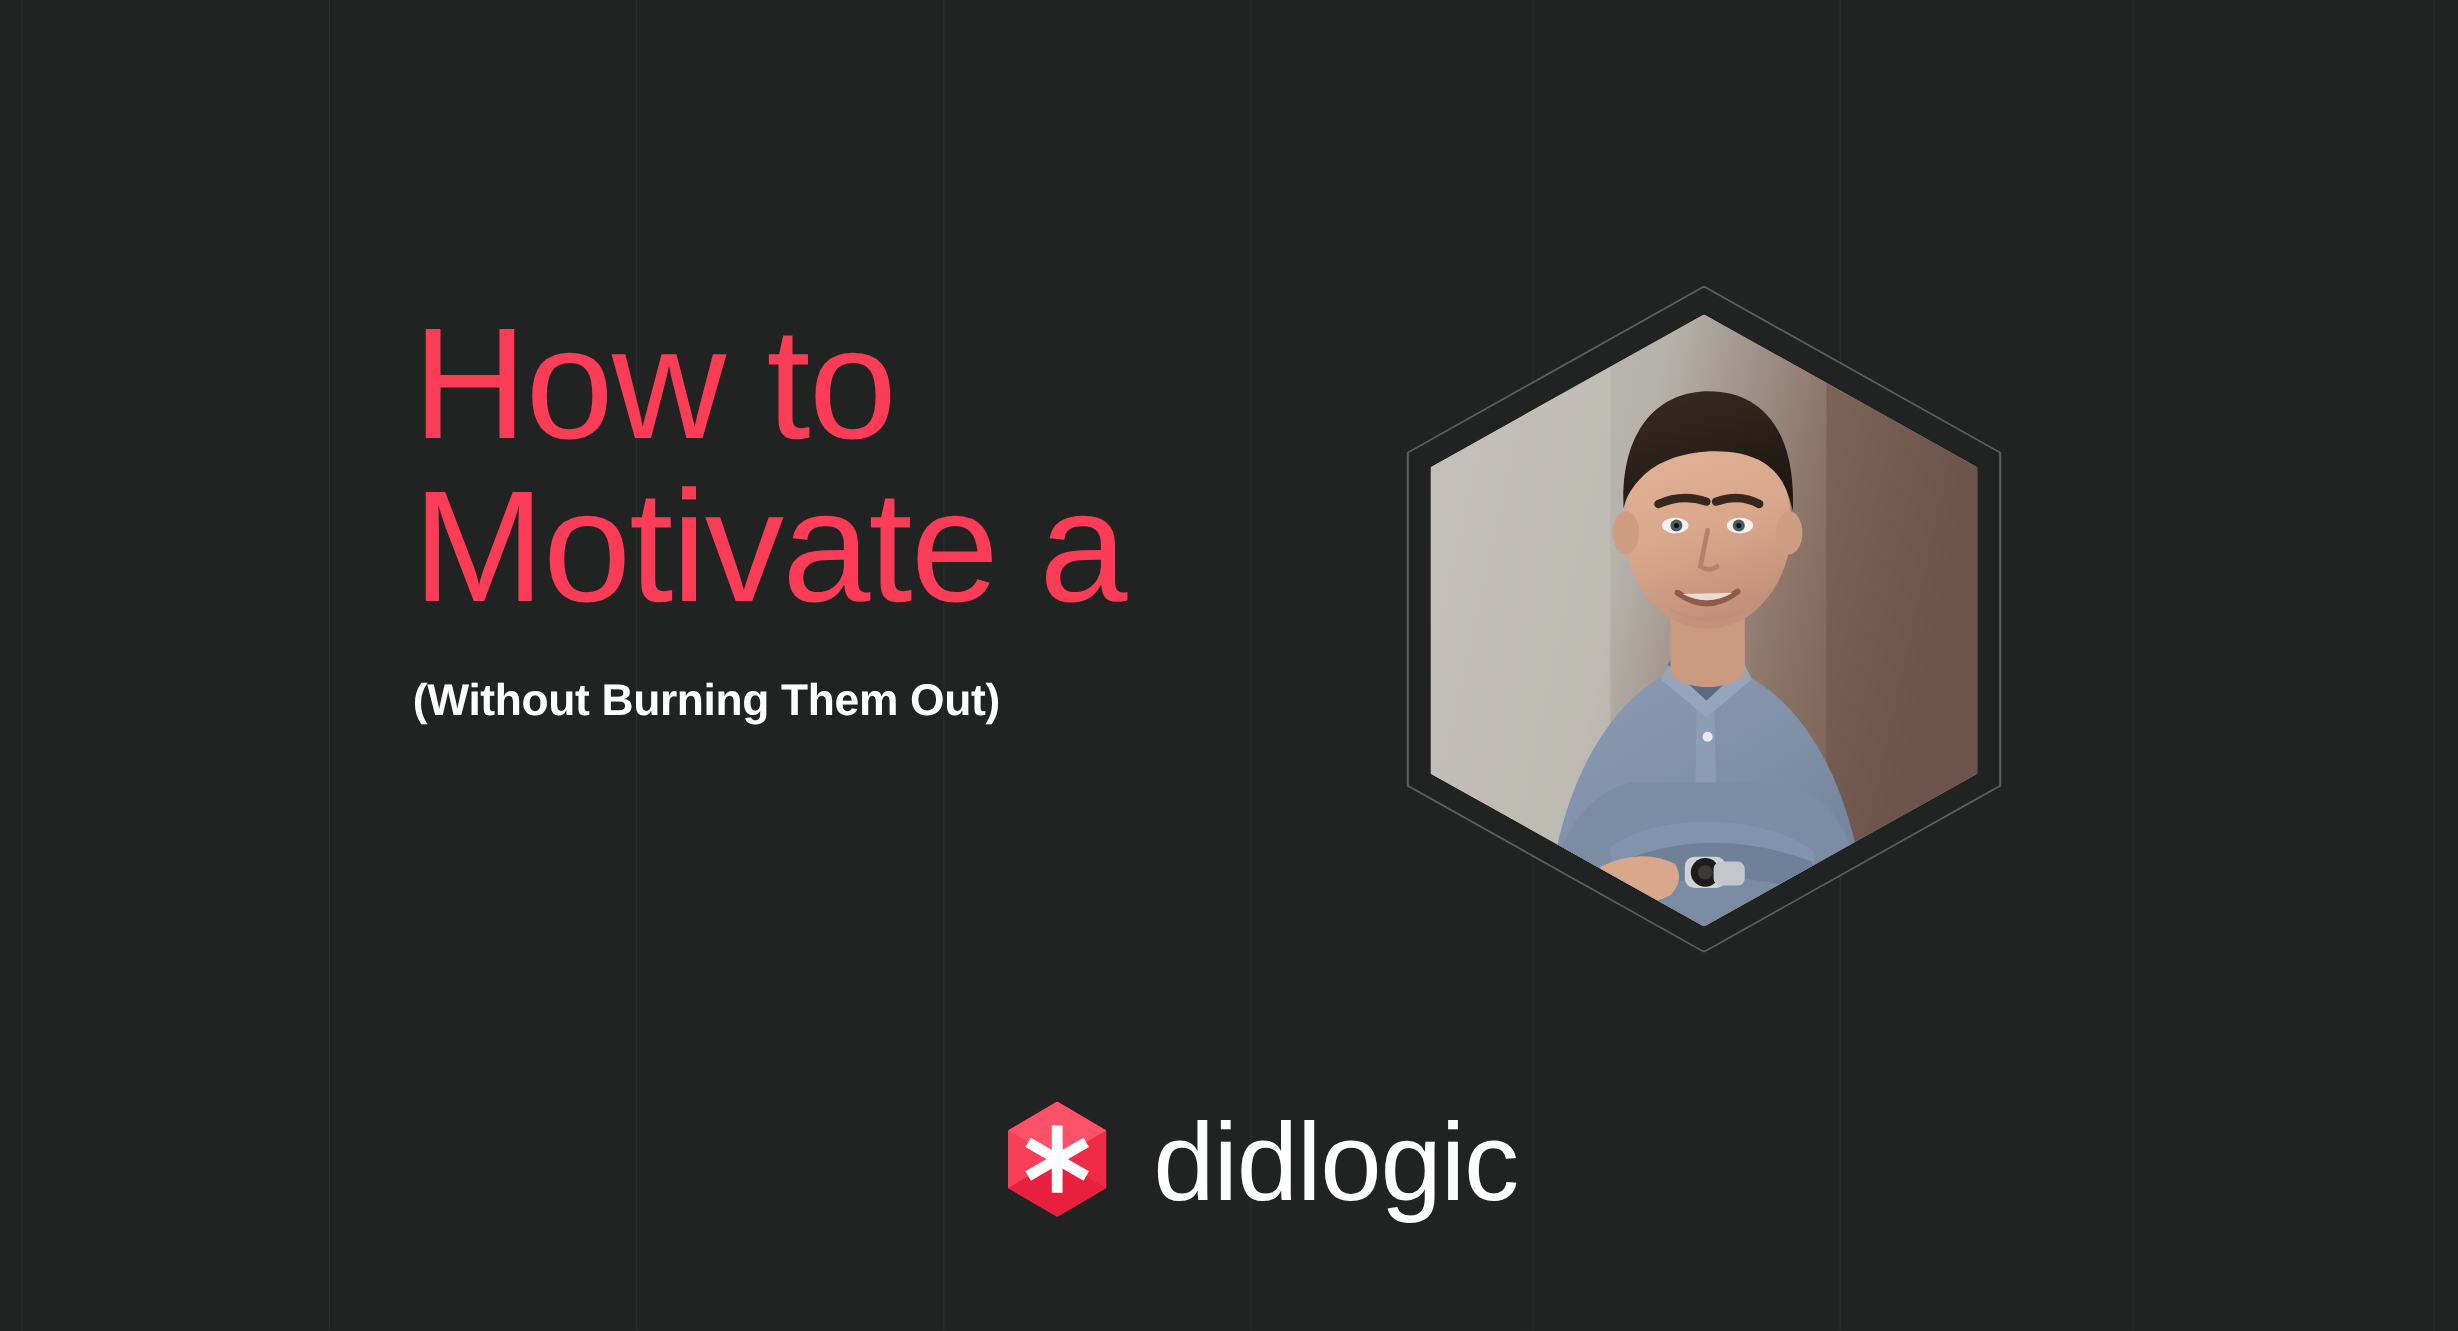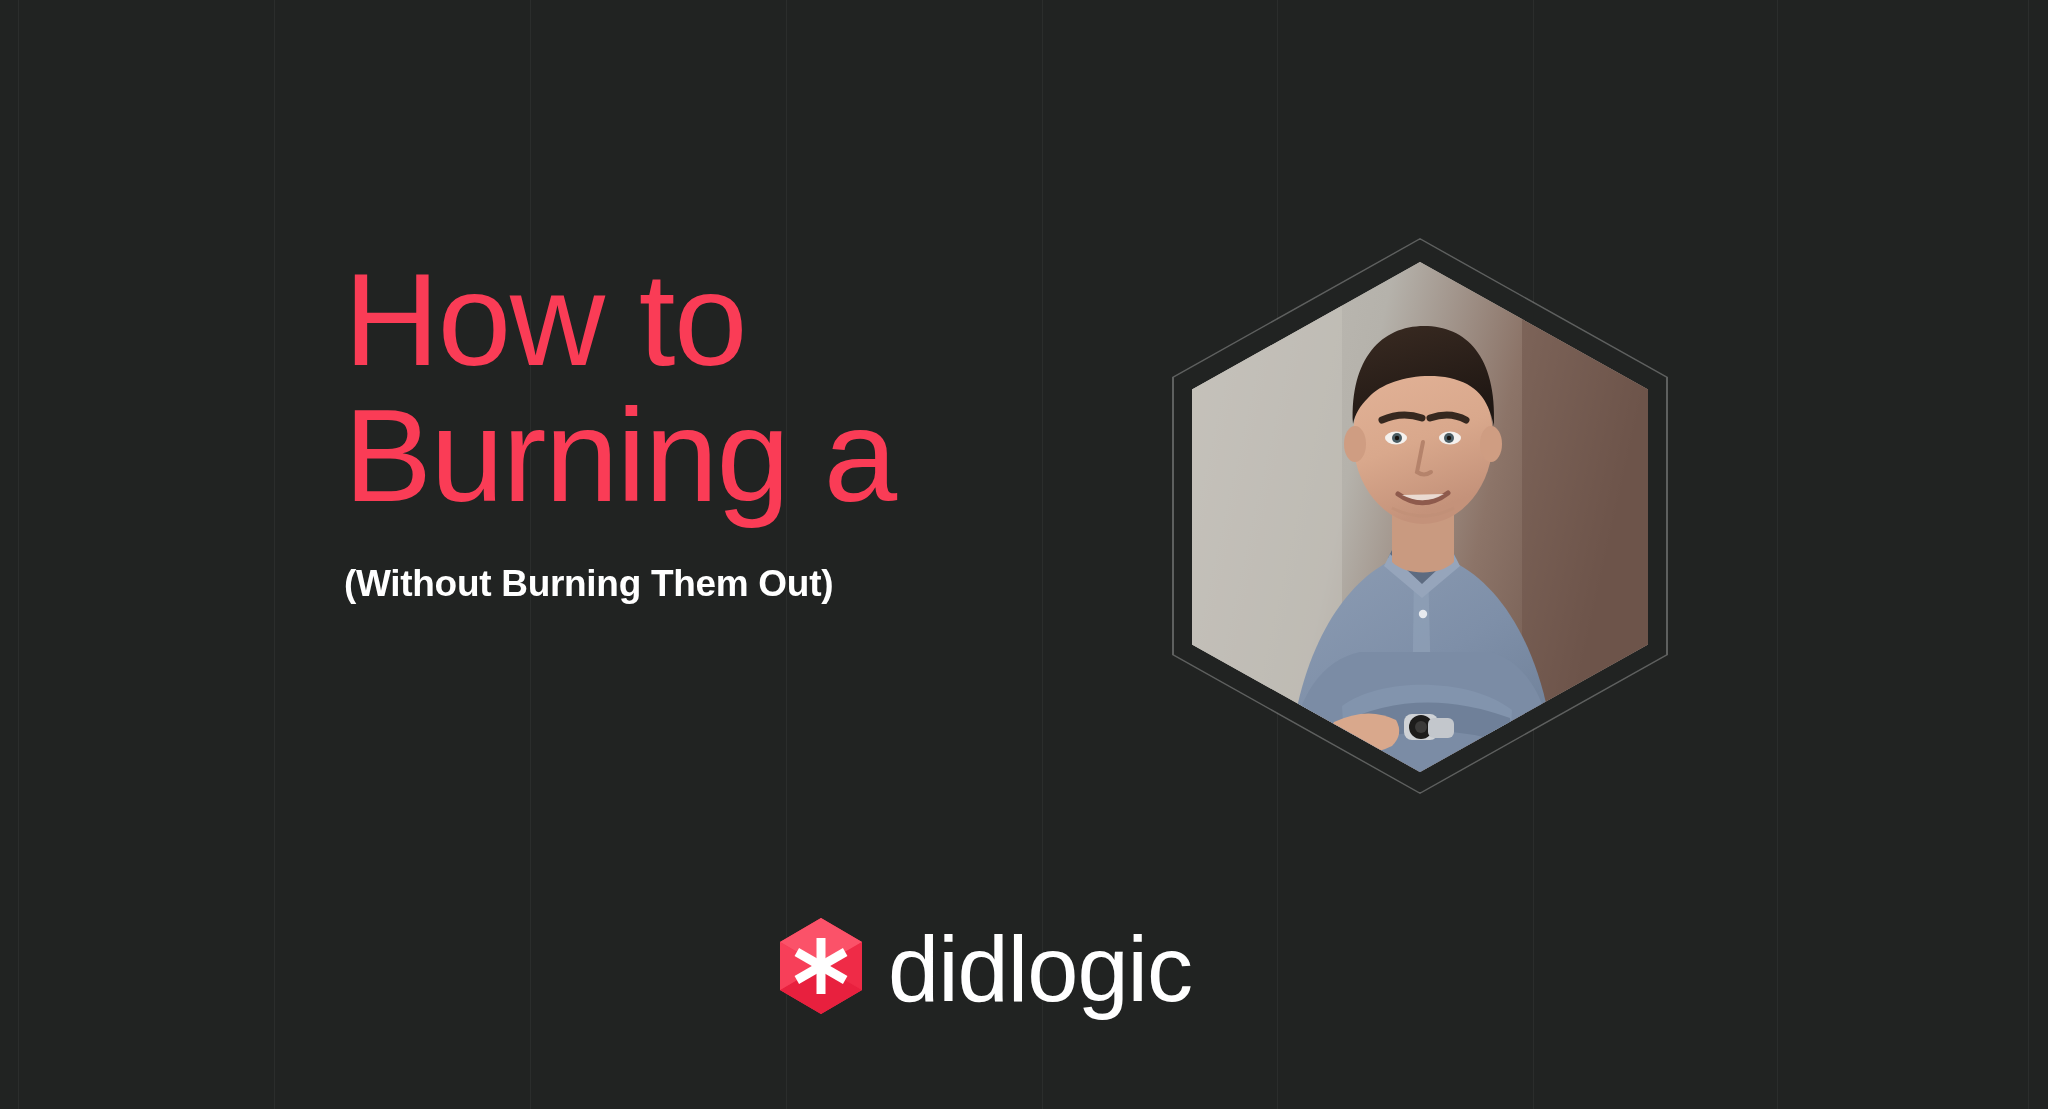--- a/index.html
+++ b/index.html
@@ -93,25 +93,25 @@
     -webkit-clip-path: polygon(50% 0%, 100% 25%, 100% 75%, 50% 100%, 0% 75%, 0% 25%);
     clip-path: polygon(50% 0%, 100% 25%, 100% 75%, 50% 100%, 0% 75%, 0% 25%);
     overflow: hidden;
     background: #b7b4ae;
   }
   .photo-svg { display:block; width:100%; height:100%; }
 
   
   .logo {
     position: absolute;
-    left: 780px;
+    left: 840px;
     top: 918px;
     display: flex;
     align-items: center;
-    gap: 26px;
+    gap: 39px;
     text-align: right;
   }
   .logo-mark {
     width: 82px;
     height: 96px;
     flex: 0 0 auto;
   }
   .logo-word {
     color: #ffffff;
     font-size: 92px;
@@ -135,21 +135,21 @@
       <div class="grid-line" style="left: 1042px; background: rgb(43, 45, 44);"></div>
       <div class="grid-line" style="left: 1277px; background: rgb(43, 45, 44);"></div>
       <div class="grid-line" style="left: 1533px; background: rgb(43, 45, 44);"></div>
       <div class="grid-line" style="left: 1777px; background: rgb(43, 45, 44);"></div>
       <div class="grid-line" style="left: 2028px; background: rgb(43, 45, 44);"></div>
     </div>
 
   <div class="copy">
     <h1 class="headline">
       <span class="hl-line">How to</span>
-      <span class="hl-line">Burning a</span>
+      <span class="hl-line">Motivate a</span>
     </h1>
     <div class="subtitle">(Without Burning Them Out)</div>
   </div>
 
   <div class="portrait-wrap">
     <div class="hex-ring">
       <div class="hex-ring-inner"></div>
     </div>
     <div class="hex-photo">
       <svg class="photo-svg" viewBox="0 0 456 510" preserveAspectRatio="xMidYMid slice">

